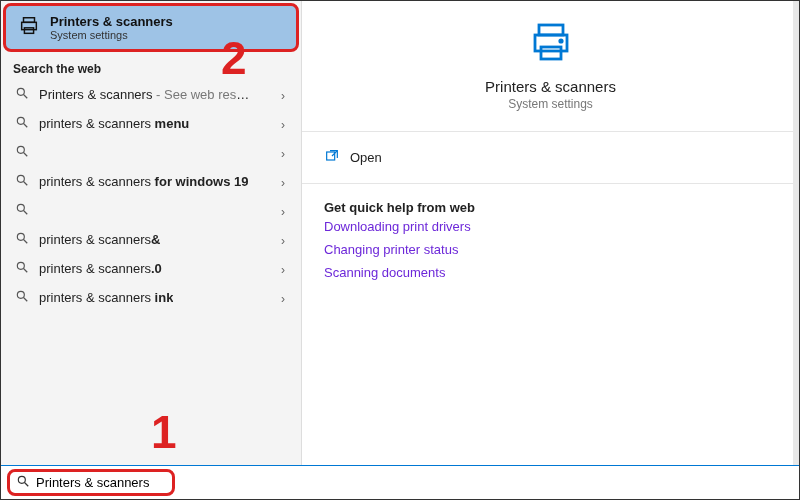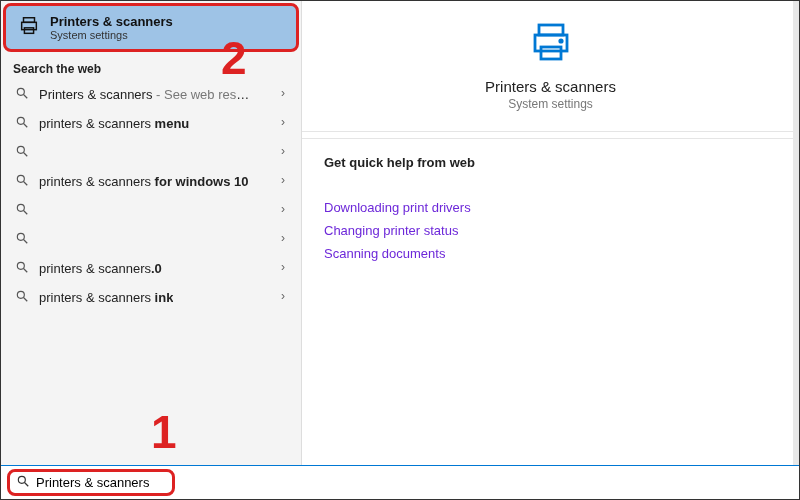--- a/index.html
+++ b/index.html
@@ -16,40 +16,40 @@
     border: 3px solid #d22; border-radius: 8px;
     margin: 2px 2px 0 2px;
   }
   .top-result .title { font-size: 13px; font-weight: 600; color: #111; }
   .top-result .sub { font-size: 11px; color: #333; }
 
   .section-label { font-size: 12px; font-weight: 600; padding: 10px 12px 4px 12px; }
 
   .sugg-list { display: flex; flex-direction: column; }
   .sugg-item {
-    display: flex; align-items: flex-start; gap: 27px;
+    display: flex; align-items: flex-end; gap: 27px;
     padding: 6px 10px 6px 14px; cursor: default;
     justify-content: space-between;
   }
   .sugg-left { display: flex; align-items: center; gap: 10px; overflow: hidden; }
   .sugg-text { white-space: nowrap; overflow: hidden; text-overflow: ellipsis; max-width: 220px; font-size: 13px; }
   .sugg-text .bold { font-weight: 700; }
   .sugg-text .gray { color: #777; }
   .chevron { color: #666; font-size: 12px; padding-right: 6px; }
 
   .preview-head { display:flex; flex-direction:column; align-items:center; padding: 18px 10px 14px 10px; }
   .preview-title { font-size: 15px; margin-top: 8px; }
   .preview-sub { font-size: 12px; color: #777; margin-top: 2px; }
 
   .divider { height:1px; background:#e5e5e5; margin: 6px 0; }
 
   .open-row { display:flex; align-items:center; gap:10px; padding: 10px 22px; cursor:default; }
 
   .help-block { padding: 10px 22px; }
-  .help-title { font-weight:600; margin-bottom:26px; font-size:13px; }
+  .help-title { font-weight:600; margin-bottom:0; font-size:13px; }
   .help-link { font-size:13px; color:#6d28d9; padding:4px 0; cursor:default; }
 
   .bottom-bar {
     position:absolute; left:0; right:0; bottom:0; height:34px;
     border-top:1px solid #0078d4; background:#fff;
     display:flex; align-items:center; padding: 0 6px;
   }
   .search-box {
     display:flex; align-items:center; gap:6px;
     border:3px solid #d22; border-radius:8px;
@@ -119,39 +119,40 @@
               </svg></span>
           </div>
           <span class="chevron">›</span>
         </div>
         <div class="sugg-item">
           <div class="sugg-left">
             <span><svg class="search-icon" viewBox="0 0 24 24" fill="none" stroke="#555" stroke-width="2">
                 <circle cx="10" cy="10" r="6"></circle>
                 <line x1="15" y1="15" x2="21" y2="21"></line>
               </svg></span>
-            <span class="sugg-text"><span>printers &amp; scanners </span><span class="bold">for windows 10</span><span></span></span>
-          </div>
-          <span class="chevron">›</span>
-        </div>
-        <div class="sugg-item">
-          <div class="sugg-left">
-            <span><svg class="search-icon" viewBox="0 0 24 24" fill="none" stroke="#555" stroke-width="2">
-                <circle cx="10" cy="10" r="6"></circle>
-                <line x1="15" y1="15" x2="21" y2="21"></line>
-              </svg></span>
-          </div>
-          <span class="chevron">›</span>
-        </div>
-        <div class="sugg-item">
-          <div class="sugg-left">
-            <span><svg class="search-icon" viewBox="0 0 24 24" fill="none" stroke="#555" stroke-width="2">
-                <circle cx="10" cy="10" r="6"></circle>
-                <line x1="15" y1="15" x2="21" y2="21"></line>
-              </svg></span>
+            <span class="sugg-text"><span>printers &amp; scanners </span><span class="bold">for windows 19</span><span></span></span>
+          </div>
+          <span class="chevron">›</span>
+        </div>
+        <div class="sugg-item">
+          <div class="sugg-left">
+            <span><svg class="search-icon" viewBox="0 0 24 24" fill="none" stroke="#555" stroke-width="2">
+                <circle cx="10" cy="10" r="6"></circle>
+                <line x1="15" y1="15" x2="21" y2="21"></line>
+              </svg></span>
+          </div>
+          <span class="chevron">›</span>
+        </div>
+        <div class="sugg-item">
+          <div class="sugg-left">
+            <span><svg class="search-icon" viewBox="0 0 24 24" fill="none" stroke="#555" stroke-width="2">
+                <circle cx="10" cy="10" r="6"></circle>
+                <line x1="15" y1="15" x2="21" y2="21"></line>
+              </svg></span>
+            <span class="sugg-text"><span>printers &amp; scanners</span><span class="bold">&amp;</span><span></span></span>
           </div>
           <span class="chevron">›</span>
         </div>
         <div class="sugg-item">
           <div class="sugg-left">
             <span><svg class="search-icon" viewBox="0 0 24 24" fill="none" stroke="#555" stroke-width="2">
                 <circle cx="10" cy="10" r="6"></circle>
                 <line x1="15" y1="15" x2="21" y2="21"></line>
               </svg></span>
             <span class="sugg-text"><span>printers &amp; scanners</span><span class="bold">.0</span><span></span></span>
@@ -183,20 +184,30 @@
           <rect x="7" y="14" width="10" height="6"></rect>
           <circle cx="17" cy="11" r="0.6" fill="#0078d4"></circle>
         </svg>
       </span>
       <div class="preview-title">Printers &amp; scanners</div>
       <div class="preview-sub">System settings</div>
     </div>
 
     <div class="divider"></div>
 
+    <div class="open-row">
+      <span>
+        <svg class="open-icon" viewBox="0 0 24 24" fill="none" stroke="#0078d4" stroke-width="1.8">
+          <rect x="4" y="6" width="12" height="12"></rect>
+          <path d="M9 4h11v11"></path>
+          <path d="M20 4l-8 8"></path>
+        </svg>
+      </span>
+      <span>Open</span>
+    </div>
 
     <div class="divider"></div>
 
     <div class="help-block">
       <div class="help-title">Get quick help from web</div>
       <div id="help-links">
           <div class="help-link">Downloading print drivers</div>
           <div class="help-link">Changing printer status</div>
           <div class="help-link">Scanning documents</div>
         </div>

